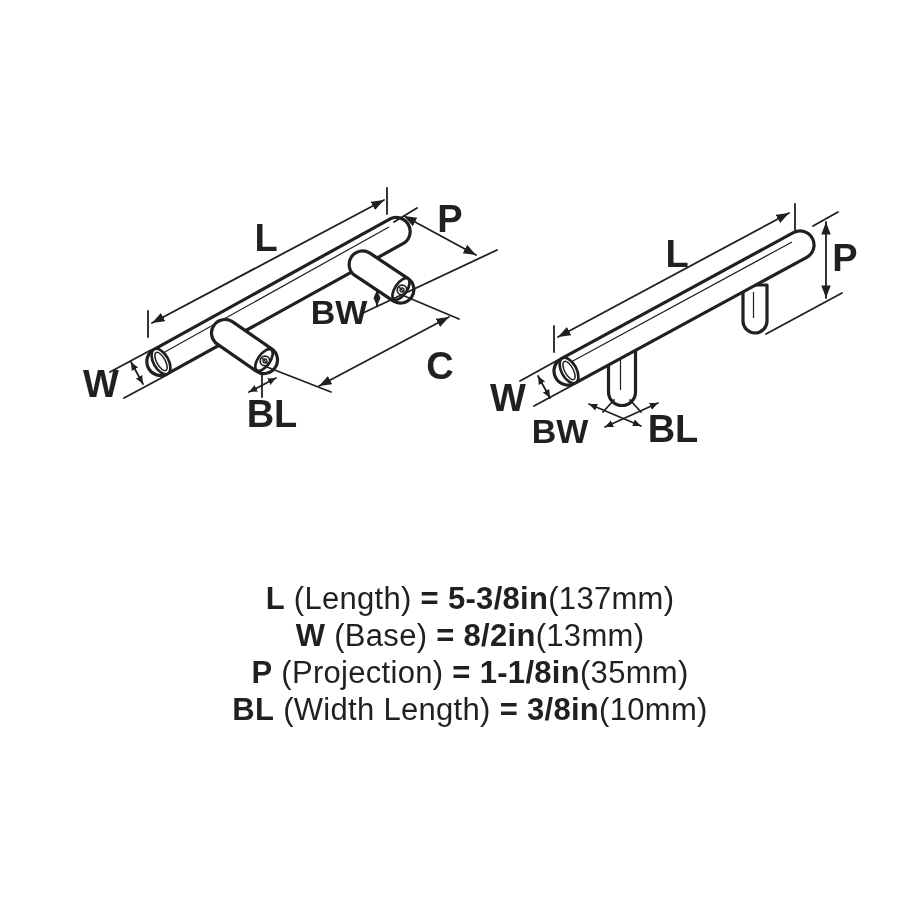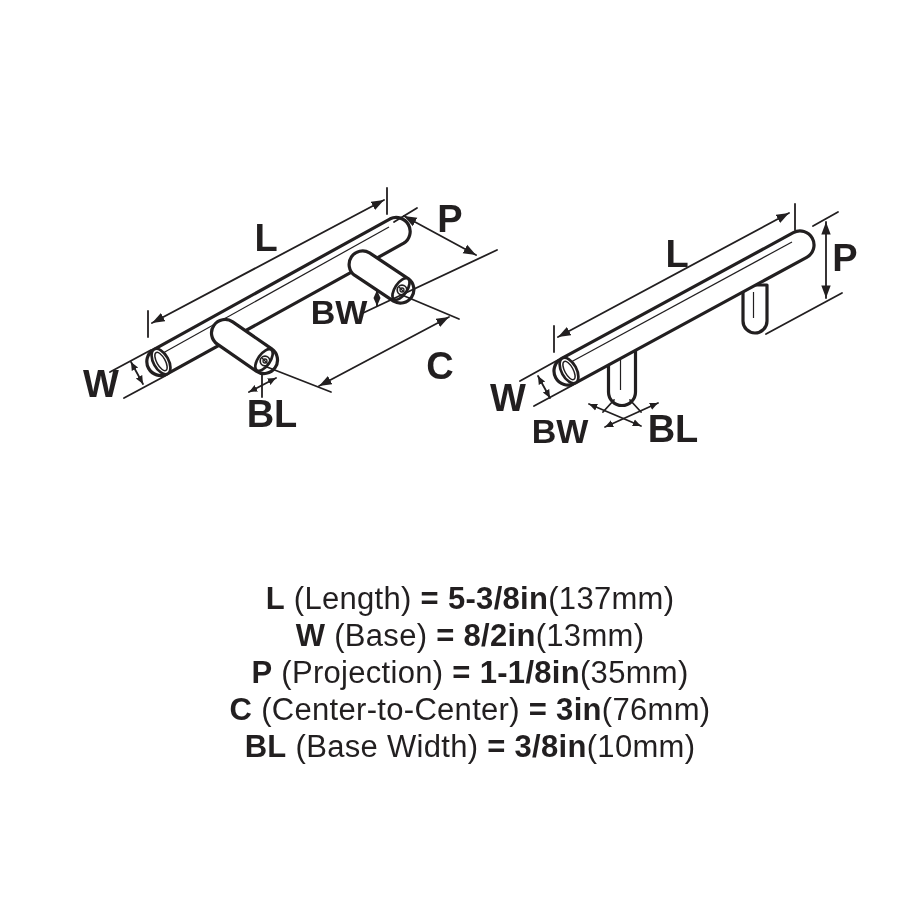--- a/index.html
+++ b/index.html
@@ -167,25 +167,19 @@
       <span class="b">=</span>
       <span class="b">8/2in</span><span class="r">(13mm)</span>
     </div>
     <div>
       <span class="b">P</span>
       <span class="r">(Projection)</span>
       <span class="b">=</span>
       <span class="b">1-1/8in</span><span class="r">(35mm)</span>
     </div>
     <div>
-      <span class="b">C</span>
-      <span class="r">(Center-to-Center)</span>
-      <span class="b">=</span>
-      <span class="b">3in</span><span class="r">(76mm)</span>
-    </div>
-    <div>
       <span class="b">BL</span>
-      <span class="r">(Base Width)</span>
+      <span class="r">(Width Length)</span>
       <span class="b">=</span>
       <span class="b">3/8in</span><span class="r">(10mm)</span>
     </div>
   </div>
 </div>
 
 </body></html>

